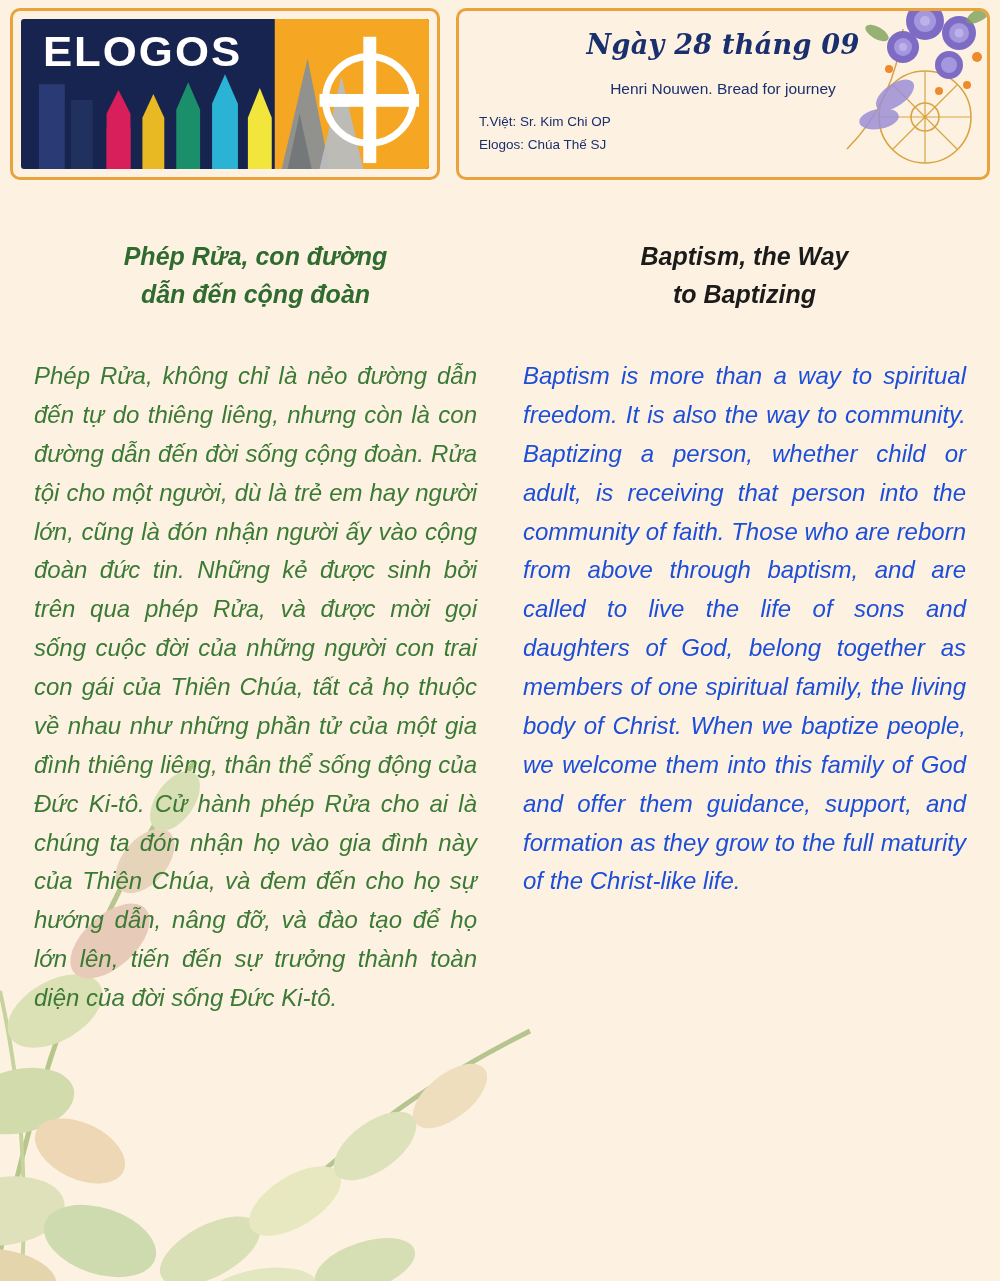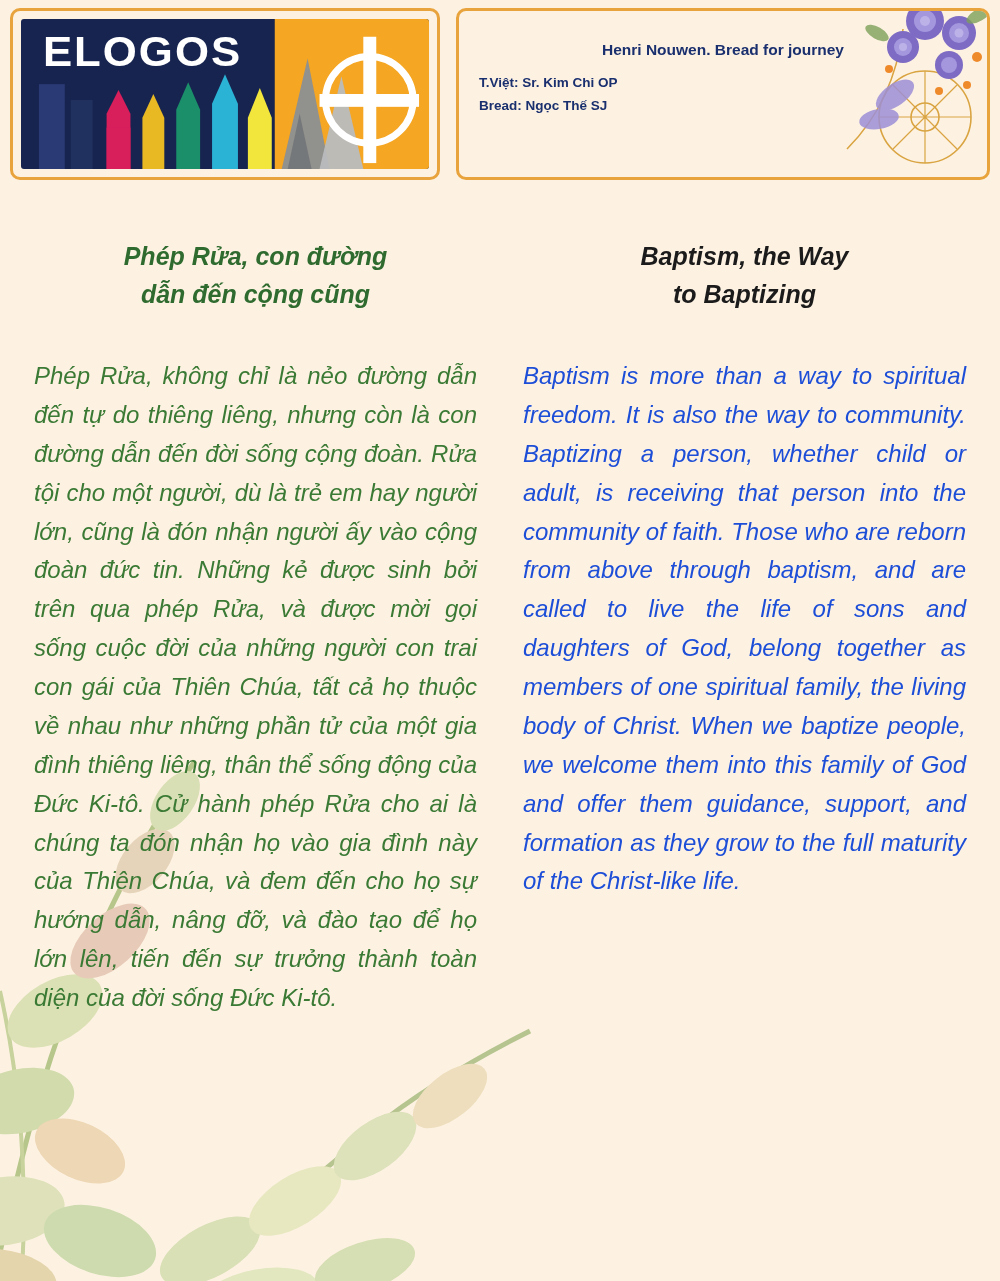--- a/index.html
+++ b/index.html
@@ -85,32 +85,31 @@
     font-style: italic;
     font-weight: bold;
     font-size: 27px;
     color: #1a2f6e;
     margin: 8px 0 0 0;
     letter-spacing: .3px;
   }
   .author-line {
     text-align: center;
     font-family: "Liberation Sans", sans-serif;
-    font-weight: bold;
+    font-weight: normal;
     font-size: 15.5px;
     color: #1a2f6e;
     margin-top: 20px;
   }
   .credit-line {
     font-size: 13.5px;
     color: #1a2f6e;
     margin-top: 14px;
     margin-left: 2px;
     line-height: 1.55;
-    font-weight: bold;
   }
   .flowers {
     position: absolute;
     right: -10px;
     top: -12px;
     width: 190px;
     height: 185px;
     pointer-events: none;
   }
 
@@ -206,23 +205,24 @@
         <circle cx="350" cy="82" r="44" fill="none" stroke="#ffffff" stroke-width="7"></circle>
         <rect x="344" y="18" width="13" height="128" fill="#ffffff"></rect>
         <rect x="300" y="76" width="100" height="13" fill="#ffffff"></rect>
 
         <text x="22" y="48" font-family="Liberation Sans, sans-serif" font-size="44" font-weight="bold" fill="#ffffff" letter-spacing="2">ELOGOS</text>
       </svg>
     </div>
   </div>
 
   <div class="title-box">
+    <div class="date-line">Ngày 28 tháng 09</div>
     <div class="author-line">Henri Nouwen. Bread for journey</div>
     <div class="credit-line">T.Việt: Sr. Kim Chi OP</div>
-    <div class="credit-line" style="margin-top:2px">Bread: Ngọc Thế SJ</div>
+    <div class="credit-line" style="margin-top:2px">Elogos: Chúa Thế SJ</div>
 
     <svg class="flowers" viewBox="0 0 190 185" xmlns="http://www.w3.org/2000/svg">
       <g>
 
         <circle cx="118" cy="118" r="46" fill="none" stroke="#d9a441" stroke-width="1.6"></circle>
         <circle cx="118" cy="118" r="14" fill="none" stroke="#d9a441" stroke-width="1.6"></circle>
         <path d="M118 72 L118 164 M72 118 L164 118 M86 86 L150 150 M150 86 L86 150" stroke="#d9a441" stroke-width="1.2" fill="none"></path>
         <path d="M40 150 C70 120 90 80 96 30" stroke="#d9a441" stroke-width="1.6" fill="none"></path>
 
         <g fill="#7e6bc4">
@@ -261,21 +261,21 @@
         </g>
       </g>
     </svg>
   </div>
 </div>
 
 <div class="content">
 
   <div class="col col-vi">
     <div class="col-title">Phép Rửa, con đường
-dẫn đến cộng cũng</div>
+dẫn đến cộng đoàn</div>
     <div class="body-text">Phép Rửa, không chỉ là nẻo đường dẫn đến tự do thiêng liêng, nhưng còn là con đường dẫn đến đời sống cộng đoàn. Rửa tội cho một người, dù là trẻ em hay người lớn, cũng là đón nhận người ấy vào cộng đoàn đức tin. Những kẻ được sinh bởi trên qua phép Rửa, và được mời gọi sống cuộc đời của những người con trai con gái của Thiên Chúa, tất cả họ thuộc về nhau như những phần tử của một gia đình thiêng liêng, thân thể sống động của Đức Ki-tô. Cử hành phép Rửa cho ai là chúng ta đón nhận họ vào gia đình này của Thiên Chúa, và đem đến cho họ sự hướng dẫn, nâng đỡ, và đào tạo để họ lớn lên, tiến đến sự trưởng thành toàn diện của đời sống Đức Ki-tô.</div>
   </div>
 
   <div class="col col-en">
     <div class="col-title">Baptism, the Way
 to Baptizing</div>
     <div class="body-text">Baptism is more than a way to spiritual freedom. It is also the way to community. Baptizing a person, whether child or adult, is receiving that person into the community of faith. Those who are reborn from above through baptism, and are called to live the life of sons and daughters of God, belong together as members of one spiritual family, the living body of Christ. When we baptize people, we welcome them into this family of God and offer them guidance, support, and formation as they grow to the full maturity of the Christ-like life.</div>
   </div>
 
 </div>

